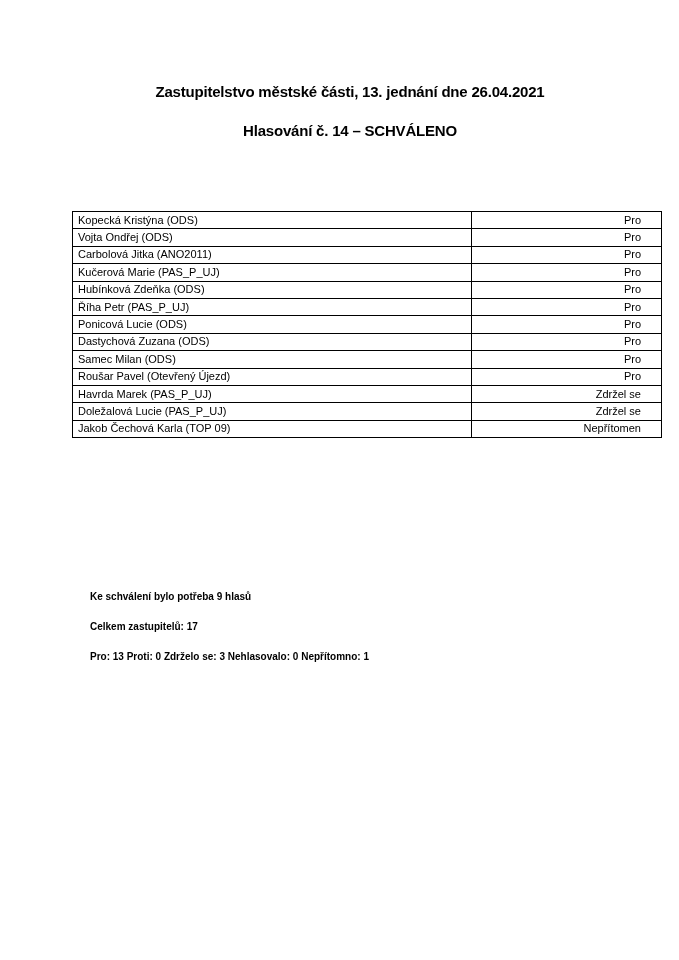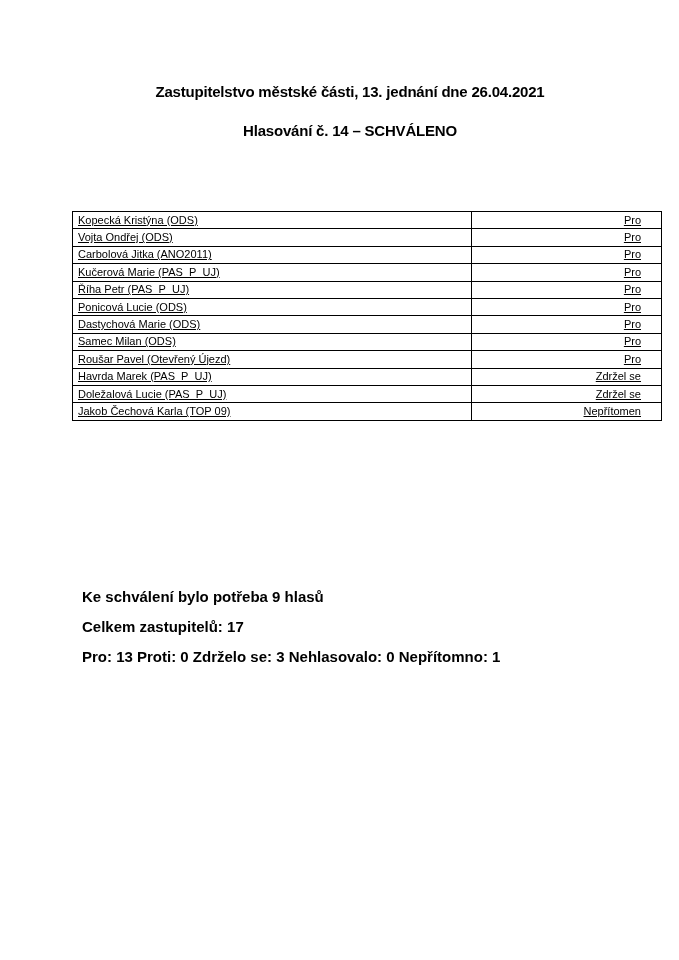--- a/index.html
+++ b/index.html
@@ -41,33 +41,32 @@
     font-size: 11px;
   }
   table.vote-table td {
     border: 1px solid #000000;
     height: 16.4px;
     line-height: 15px;
     padding: 0 20px 0 5px;
     vertical-align: middle;
     white-space: nowrap;
     overflow: hidden;
-    text-decoration: underline;
   }
   table.vote-table td.name-cell { width: 373px; }
   table.vote-table td.vote-cell { width: 164px; text-align: right; }
   .summary {
     position: absolute;
     top: 590px;
     left: 82px;
     right: 40px;
   }
   .summary p {
-    margin: 0 0 17px 0;
-    font-size: 15px;
+    margin: 0 0 17px 8px;
+    font-size: 10px;
     font-weight: bold;
     line-height: 13px;
   }
 </style>
 </head>
 <body>
 
 <div class="page">
 
   <div class="titles">
@@ -87,29 +86,33 @@
         </tr>
         <tr>
           <td class="name-cell">Carbolová Jitka (ANO2011)</td>
           <td class="vote-cell">Pro</td>
         </tr>
         <tr>
           <td class="name-cell">Kučerová Marie (PAS_P_UJ)</td>
           <td class="vote-cell">Pro</td>
         </tr>
         <tr>
+          <td class="name-cell">Hubínková Zdeňka (ODS)</td>
+          <td class="vote-cell">Pro</td>
+        </tr>
+        <tr>
           <td class="name-cell">Říha Petr (PAS_P_UJ)</td>
           <td class="vote-cell">Pro</td>
         </tr>
         <tr>
           <td class="name-cell">Ponicová Lucie (ODS)</td>
           <td class="vote-cell">Pro</td>
         </tr>
         <tr>
-          <td class="name-cell">Dastychová Marie (ODS)</td>
+          <td class="name-cell">Dastychová Zuzana (ODS)</td>
           <td class="vote-cell">Pro</td>
         </tr>
         <tr>
           <td class="name-cell">Samec Milan (ODS)</td>
           <td class="vote-cell">Pro</td>
         </tr>
         <tr>
           <td class="name-cell">Roušar Pavel (Otevřený Újezd)</td>
           <td class="vote-cell">Pro</td>
         </tr>

